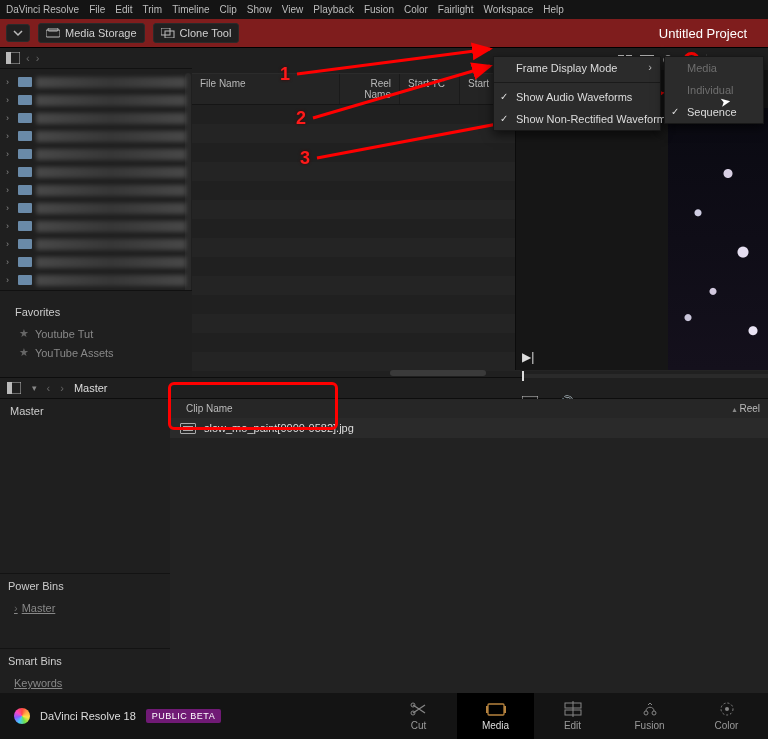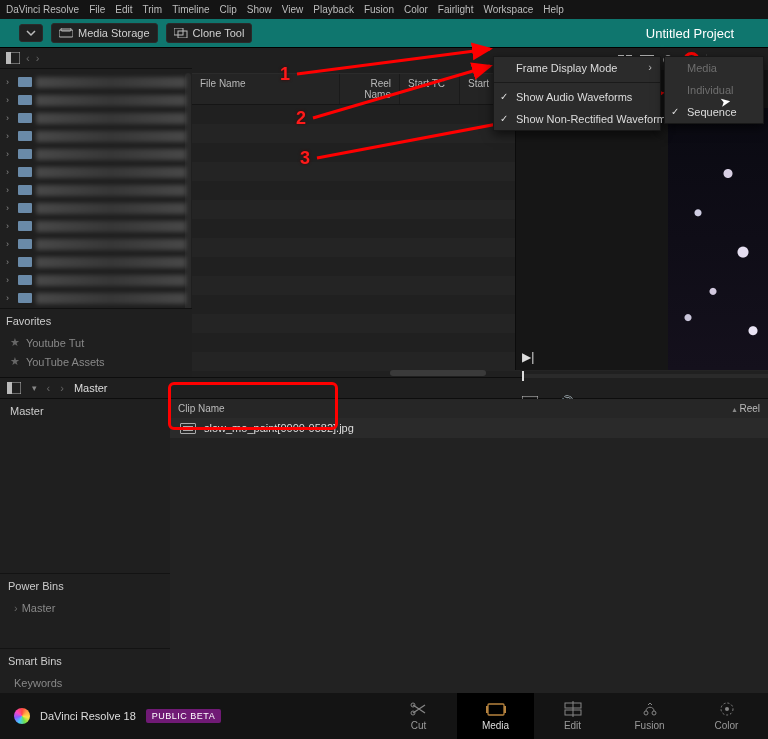--- a/index.html
+++ b/index.html
@@ -3,39 +3,39 @@
 <meta charset="utf-8">
 <style>
   * { box-sizing: border-box; margin: 0; padding: 0; font-family: -apple-system, BlinkMacSystemFont, "Segoe UI", Arial, sans-serif; }
   body { width: 768px; height: 739px; background: #1a1a1a; color: #ccc; overflow: hidden; font-size: 11px; position: relative; }
 
   
   .top-menu { display: flex; gap: 10px; padding: 4px 6px; background: #141414; color: #bdbdbd; font-size: 10px; }
   .top-menu span { cursor: default; }
 
   
-  .toolbar { display: flex; align-items: center; gap: 8px; background: #0f766e; padding: 4px 19px; border-bottom: 1px solid #000; }
+  .toolbar { display: flex; align-items: center; gap: 8px; background: #7f1d1d; padding: 4px 6px; border-bottom: 1px solid #000; }
   .tb-chip { display: flex; align-items: center; gap: 5px; padding: 3px 7px; border: 1px solid #2a2a2a; border-radius: 3px; background: #202020; color: #d0d0d0; font-size: 11px; }
   .tb-chip .ic { width: 14px; height: 10px; display: inline-block; }
   .proj-title { margin-left: auto; margin-right: 15px; color: #fff; font-size: 13px; font-weight: 500; }
 
   
   .main { display: flex; height: 329px; }
   .left-col { width: 192px; display: flex; flex-direction: column; background: #1f1f1f; }
   .right-col { flex: 1; display: flex; flex-direction: column; position: relative; }
 
   
   .tree { flex: 1; overflow: hidden; padding: 4px 0; position: relative; }
   .tree-row { display: flex; align-items: center; gap: 4px; padding: 2px 6px; height: 18px; }
   .tree-row .chev { width: 8px; color: #888; font-size: 9px; }
   .tree-row .fld { width: 14px; height: 10px; background: #6a8aa8; border-radius: 1px; }
   .tree-row .blur { flex: 1; height: 11px; background: linear-gradient(90deg,#6a6a6a,#4b4b4b,#6a6a6a); filter: blur(2px); opacity: .55; border-radius:1px; }
   .tree-scroll { position: absolute; right: 1px; top: 4px; width: 6px; height: 250px; background: #2a2a2a; border-radius: 3px; }
 
-  .favorites { border-top: 1px solid #111; padding: 6px; }
+  .favorites { border-top: 1px solid #111; padding: 15px; }
   .favorites h4 { color: #ccc; font-size: 11px; font-weight: 500; margin-bottom: 6px; }
   .fav-row { display: flex; align-items: center; gap: 6px; color: #888; padding: 3px 4px; font-size: 11px; }
   .fav-row .star { color: #666; }
 
   
   .view-tb { display: flex; align-items: center; gap: 6px; padding: 4px 6px; justify-content: flex-end; background: #1f1f1f; position: relative; }
   .vtb-ic { width: 16px; height: 14px; display: flex; align-items: center; justify-content: center; color: #bbb; }
   .vtb-dots { letter-spacing: 1px; color: #ccc; }
   .fit { color: #ddd; font-size: 11px; padding: 0 4px; display:flex; align-items:center; gap:3px;}
   .view-tb .spacer { flex: 1; }
@@ -88,25 +88,25 @@
   svg.arrows{position:absolute; left:0; top:0; pointer-events:none; z-index:39;}
 
   
   .pool-bar { display:flex; align-items:center; gap:10px; background:#1f1f1f; padding:4px 6px; border-top:1px solid #0d0d0d; border-bottom:1px solid #0d0d0d;}
   .pool-bar .pb-ic{ width:16px; height:12px; color:#bbb; display:flex; align-items:center; justify-content:center;}
   .pool-bar .crumb{ color:#ddd; font-size:11px; font-weight:500;}
   .pool { display:flex; height:312px; }
   .pool-left { width:170px; background:#1f1f1f; display:flex; flex-direction:column;}
   .pool-left .tab { padding:6px 10px; color:#ccc; font-size:11px; }
   .pool-left h4 { color:#ccc; font-size:11px; font-weight:500; padding:6px 8px; border-top:1px solid #131313;}
-  .pool-left .sub{ color:#888; padding:4px 14px; font-size:11px;}
+  .pool-left .sub{ color:#888; padding:4px 14px; font-size:11px;text-decoration:underline;}
   .pool-left .gap { flex:1; }
   .pool-right { flex:1; background:#222; position:relative;}
   .pool-hdr { display:flex; background:#262626; font-size:10px; color:#bbb;}
-  .pool-hdr .c1{ padding:4px 8px; flex:1; }
+  .pool-hdr .c1{ padding:4px 8px; flex:1;margin-left:8px; }
   .pool-hdr .c2{ padding:4px 8px; width:60px; text-align:right;}
   .pool-row { display:flex; align-items:center; gap:8px; padding:4px 10px; background:#2a2a2a; color:#ddd; font-size:11px;}
   .pool-row .clip-ic{width:16px;height:11px;border:1px solid #aaa;border-radius:1px; position:relative;}
   .pool-row .clip-ic::after{content:"";position:absolute;left:2px;top:2px;right:2px;bottom:2px;border:1px solid #aaa;}
   .redbox { position:absolute; border:3px solid #ff0000; border-radius:6px; pointer-events:none;}
   .rb1 { left:168px; top:382px; width:170px; height:48px; }
 
   
   .ws { position:absolute; left:0; right:0; bottom:0; height:46px; background:#141414; display:flex; align-items:center; }
   .ws-left { display:flex; align-items:center; gap:10px; padding:0 14px;}

